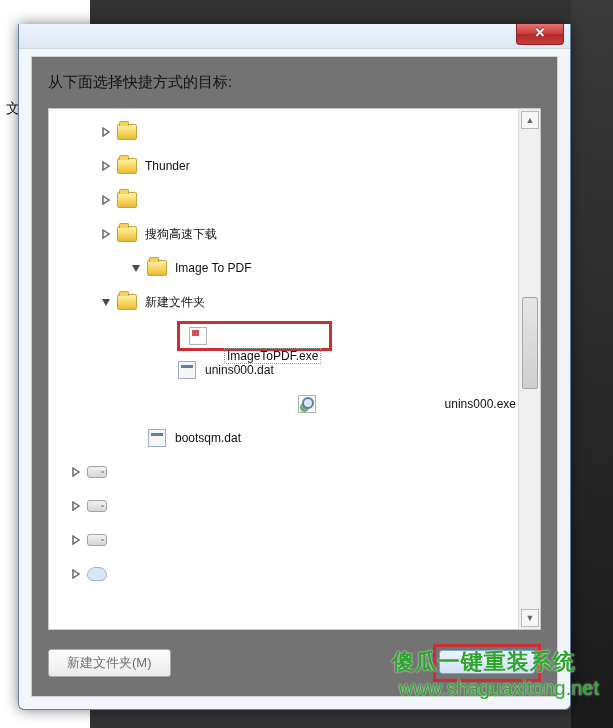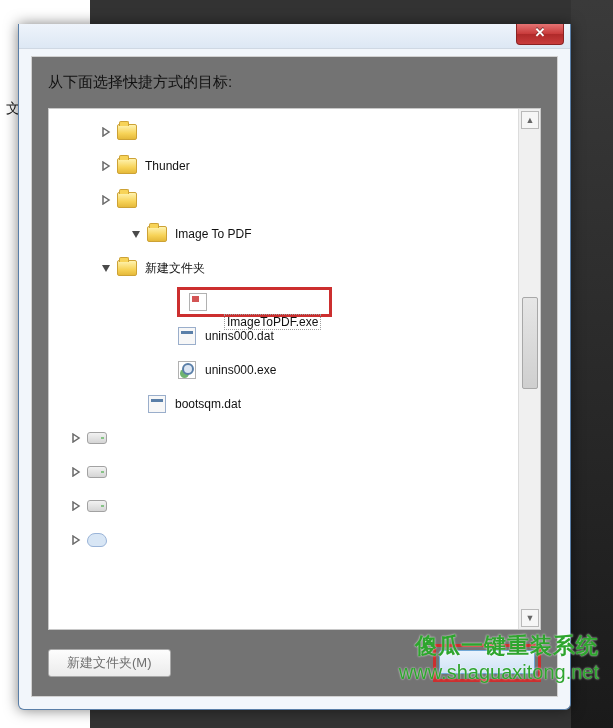--- a/index.html
+++ b/index.html
@@ -211,26 +211,26 @@
       margin-left: auto;
     }
     .ok-btn {
       height: 24px; width: 96px;
       border: 1px solid #6fa7d6;
       background: linear-gradient(#eaf3fc,#cfe2f6);
       border-radius: 3px;
     }
     .watermark {
       position: absolute;
-      right: 14px; bottom: 44px;
-      text-align: right;
+      right: 14px; bottom: 28px;
+      text-align: left;
       pointer-events: none;
     }
     .wm-line1 { font-size: 22px; font-weight: 600; color: #2ea52e; text-shadow: 0 0 2px #fff; letter-spacing: 1px; }
-    .wm-line2 { font-size: 20px; color: #2ea52e; text-shadow: 0 0 2px #fff; }
+    .wm-line2 { font-size: 20px; color: #2ea52e; text-shadow: 0 0 2px #fff; margin-left: 7px; }
   </style>
 </head>
 <body>
 
 <div class="backdrop-left">
   <span>文件、文化</span>
 </div>
 <div class="backdrop-right"></div>
 
 <div class="dialog-frame">
@@ -270,20 +270,31 @@
           <div class="tree-row" style="padding-left: 50px;">
             <span class="expander">
               <svg viewBox="0 0 10 10">
                 <path d="M2 1 L8 5 L2 9 Z" fill="none" stroke="#6a6a6a" stroke-width="1.5"></path>
               </svg>
             </span>
             <span class="icon-box">
               <span class="folder-icon"></span>
             </span>
             <span class="tree-label"></span>
+          </div>
+          <div class="tree-row" style="padding-left: 50px;">
+            <span class="expander">
+              <svg viewBox="0 0 10 10">
+                <path d="M2 1 L8 5 L2 9 Z" fill="none" stroke="#6a6a6a" stroke-width="1.5"></path>
+              </svg>
+            </span>
+            <span class="icon-box">
+              <span class="folder-icon"></span>
+            </span>
+            <span class="tree-label">搜狗高速下载</span>
           </div>
           <div class="tree-row" style="padding-left: 80px;">
             <span class="expander">
               <svg viewBox="0 0 10 10">
                 <path d="M1 2 L9 2 L5 9 Z" fill="#4a4a4a"></path>
               </svg>
             </span>
             <span class="icon-box">
               <span class="folder-icon"></span>
             </span>
@@ -309,21 +320,21 @@
               <span class="tree-label dotted-focus">ImageToPDF.exe</span>
             </span>
           </div>
           <div class="tree-row" style="padding-left: 110px; text-align: right;">
             <span class="expander"></span>
             <span class="icon-box">
               <span class="dat-icon"></span>
             </span>
             <span class="tree-label">unins000.dat</span>
           </div>
-          <div class="tree-row" style="padding-left: 110px;">
+          <div class="tree-row" style="padding-left: 110px; justify-content: space-between;">
             <span class="expander"></span>
             <span class="icon-box">
               <span class="uexe-icon"></span>
             </span>
             <span class="tree-label">unins000.exe</span>
           </div>
           <div class="tree-row" style="padding-left: 80px; align-items: center;">
             <span class="expander"></span>
             <span class="icon-box">
               <span class="dat-icon"></span>

